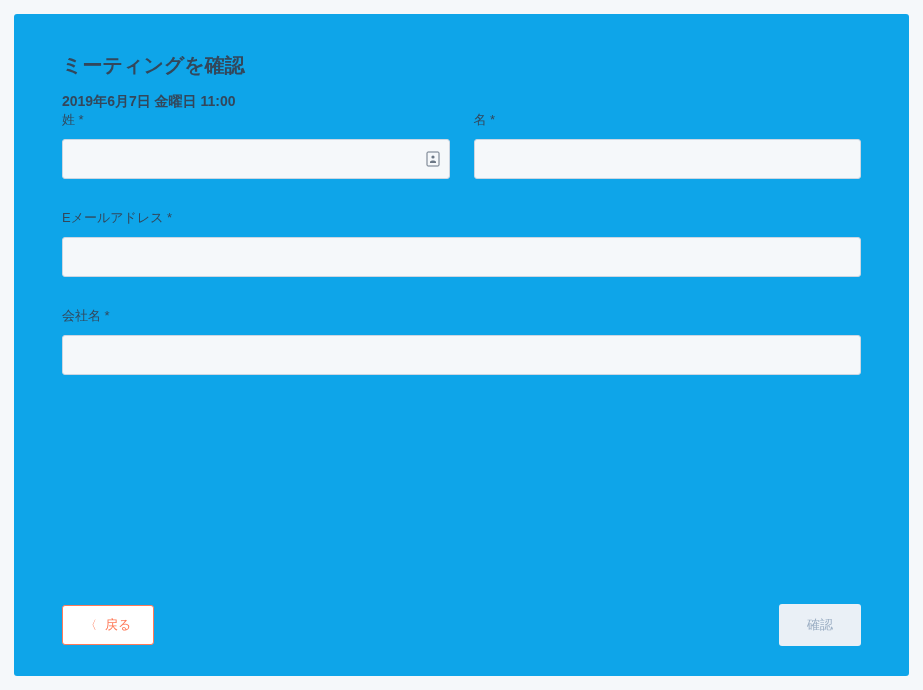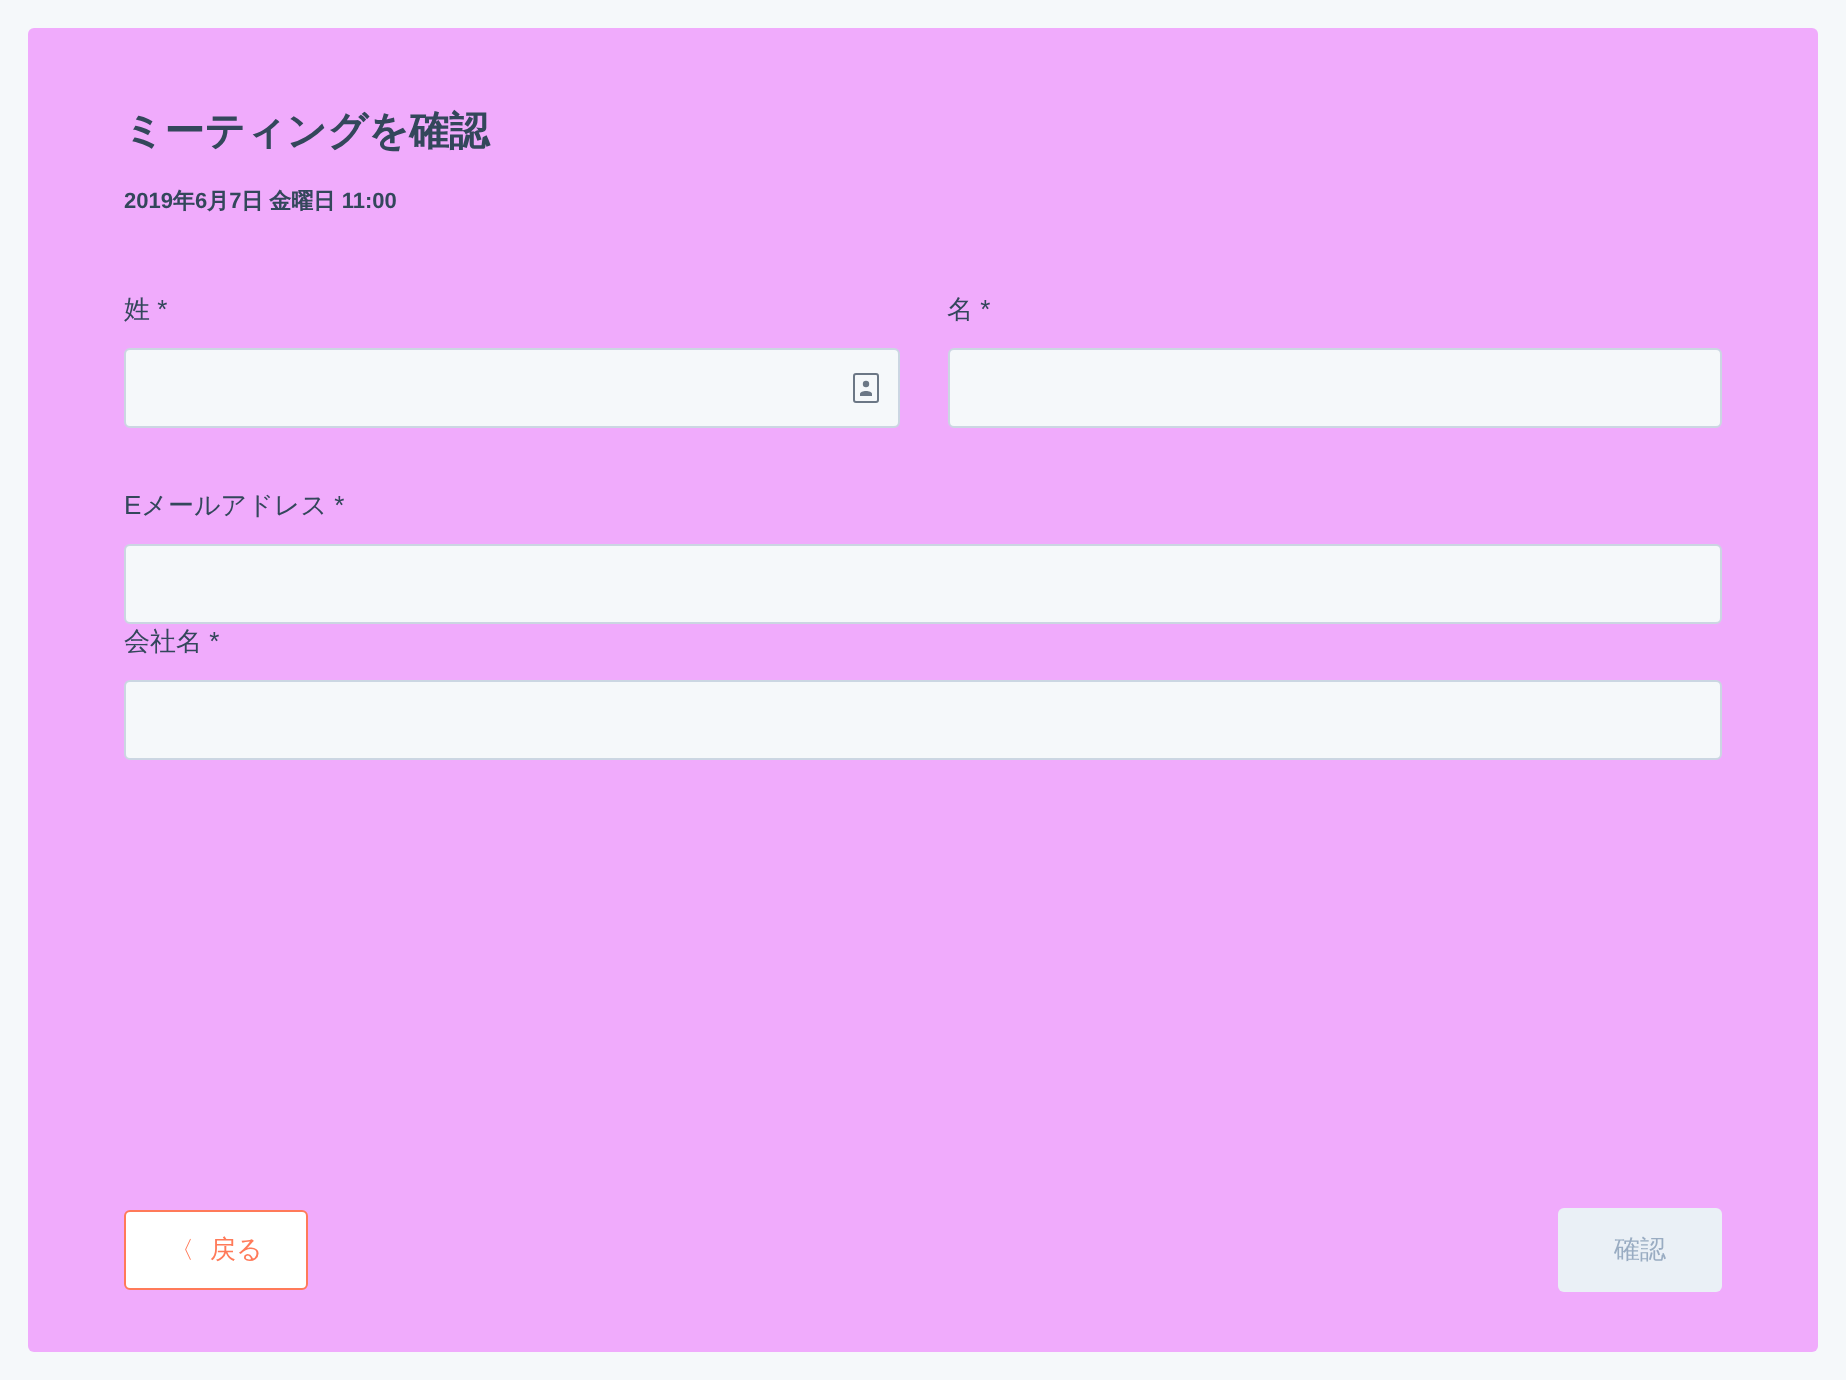--- a/index.html
+++ b/index.html
@@ -6,53 +6,53 @@
       box-sizing: border-box;
       margin: 0;
       padding: 0;
     }
     body {
       font-family: -apple-system, BlinkMacSystemFont, "Segoe UI", Helvetica, Arial, sans-serif;
       background: #f5f8fa;
       padding: 14px;
     }
     .card {
-      background: #f0abfc;
+      background: #0ea5e9;
       border-radius: 3px;
       width: 895px;
       min-height: 662px;
       padding: 38px 48px;
       position: relative;
     }
     .title {
       font-size: 20px;
       font-weight: 700;
       color: #33475b;
       margin-bottom: 14px;
     }
     .datetime {
-      font-size: 11px;
+      font-size: 14px;
       font-weight: 600;
       color: #33475b;
-      margin-bottom: 38px;
     }
     .row {
       display: flex;
       gap: 24px;
       margin-bottom: 30px;
     }
     .field {
       flex: 1;
       display: flex;
       flex-direction: column;
     }
     .field-full {
       width: 100%;
       display: flex;
       flex-direction: column;
+      margin-bottom: 30px;
     }
     .label {
       font-size: 13px;
       color: #33475b;
       margin-bottom: 10px;
     }
     .input {
       width: 100%;
       height: 40px;
       background: #f5f8fa;

